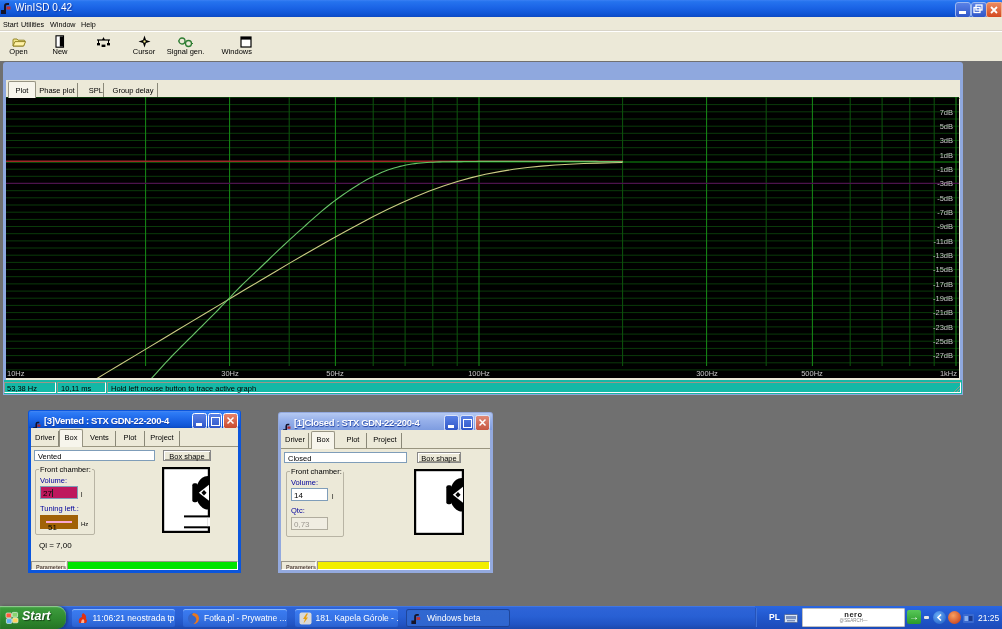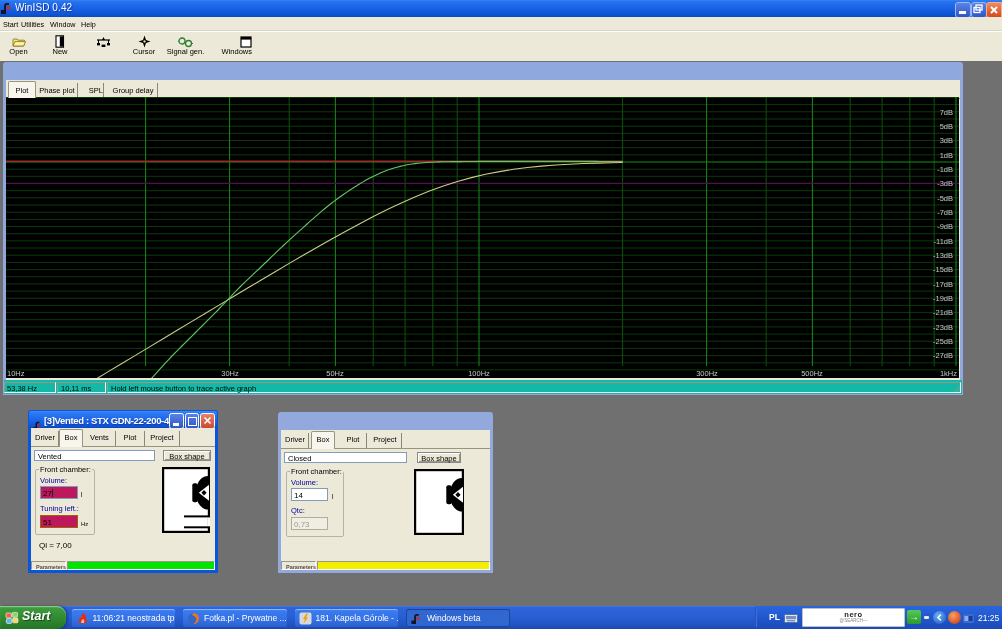--- a/index.html
+++ b/index.html
@@ -143,21 +143,21 @@
 <div style="position:absolute;left:53px;top:1.5px;width:49px;height:11px;border:1px solid;border-color:#9a9789 #fff #fff #9a9789;font-size:7.5px;padding:1.5px 0 0 3px;box-sizing:border-box">10,11 ms</div>
 <div style="position:absolute;left:103px;top:1.5px;right:1px;height:11px;border:1px solid;border-color:#9a9789 #fff #fff #9a9789;font-size:7.5px;padding:1.5px 0 0 3px;box-sizing:border-box">Hold left mouse button to trace active graph</div>
 <svg width="9" height="9" style="position:absolute;right:1px;bottom:1.5px">
         <path d="M8,0 L8,8 L0,8" fill="none"></path>
         <line x1="8" y1="2" x2="2" y2="8" stroke="#9a9789" stroke-width="1"></line>
         <line x1="8" y1="5" x2="5" y2="8" stroke="#9a9789" stroke-width="1"></line>
         <line x1="8" y1="8" x2="8" y2="8" stroke="#9a9789" stroke-width="1"></line>
       </svg>
 </div>
 </div>
-<div style="position:absolute;left:28px;top:410px;width:190px;height:163px;background:#0b55dc;border-radius:3px 3px 0 0">
+<div style="position:absolute;left:28px;top:410px;width:213px;height:163px;background:#0b55dc;border-radius:3px 3px 0 0">
 <div style="position:absolute;left:1px;top:1px;right:1px;height:17px;background:linear-gradient(180deg,#4a86f0 0%,#2e7cf6 9%,#1b64e6 55%,#0f55d4 88%,#0a47c0 100%);border-radius:2px 2px 0 0">
 <div style="position:absolute;left:3px;top:5.5px;width:10px;height:10px"><svg width="10" height="10" viewBox="0 0 12 13">
           <path d="M1,12 L1,8 L4,8 L4,4 Q4,1 7,1 L9,1 L9,3 L7,3 Q6,3 6,4 L6,8 L6,12 Z" fill="#10102a"></path>
           <rect x="6.5" y="4.5" width="4" height="3" fill="#b02828"></rect>
         </svg></div>
 <div style="position:absolute;left:15px;top:4px;font-size:9.5px;font-weight:bold;color:#fff;letter-spacing:-0.35px;white-space:nowrap;text-shadow:0.5px 0.5px 1px #1538a0">[3]Vented : STX GDN-22-200-4</div>
 <div style="position:absolute;right:33.5px;top:2px;width:12.5px;height:14px;background:linear-gradient(180deg,#5a82e6,#2f56c8);border:1px solid #fff;border-radius:2.5px">
         <div style="position:absolute;left:2.5px;bottom:2.5px;width:6px;height:2.5px;background:#fff"></div>
       </div>
 <div style="position:absolute;right:18px;top:2px;width:12.5px;height:14px;background:linear-gradient(180deg,#5a82e6,#2f56c8);border:1px solid #fff;border-radius:2.5px">
@@ -180,39 +180,57 @@
       </div>
 <div style="position:absolute;left:0px;top:18px;right:0px;height:1px;background:#98947f"></div>
 <div style="position:absolute;left:3px;top:22px;width:121px;height:11px;background:#fff;border:1px solid #7f9db9;font-size:7.5px;padding:1px 0 0 3px;box-sizing:border-box">Vented</div>
 <div style="position:absolute;left:132px;top:22px;width:48px;height:11px;background:#ece9d8;border:1px solid #888;box-shadow:inset 1px 1px 0 #fff,inset -1px -1px 0 #9a9789;font-size:7.5px;text-align:center;padding-top:1px;box-sizing:border-box">Box shape</div>
 <div style="position:absolute;left:4px;top:41px;width:58px;height:64px;border:1px solid #b8b4a4;border-radius:2px"></div>
 <div style="position:absolute;left:8px;top:37px;background:#ece9d8;font-size:7.5px;padding:0 1px">Front chamber:</div>
 <div style="position:absolute;left:9px;top:48px;font-size:7.5px;color:#00009c">Volume:</div>
 <div style="position:absolute;left:9px;top:58px;width:38px;height:13px;background:#be185d;border:1px solid #7f9db9;font-size:8px;padding:1.5px 0 0 2px;box-sizing:border-box">27<span style="display:inline-block;width:1px;height:8px;background:#222;vertical-align:-1px"></span></div>
 <div style="position:absolute;left:50px;top:63px;font-size:6.5px">l</div>
 <div style="position:absolute;left:9px;top:76px;font-size:7.5px;color:#00009c">Tuning left.:</div>
-<div style="position:absolute;left:9px;top:87px;width:38px;height:13px;background:#be185d;border:1px solid #a16207;font-size:8px;padding:1.5px 0 0 2px;box-sizing:border-box">51</div>
+<div style="position:absolute;left:9px;top:87px;width:38px;height:13px;background:#f9a8d4;border:6px solid #a16207;font-size:8px;padding:1.5px 0 0 2px;box-sizing:border-box">51</div>
 <div style="position:absolute;left:50px;top:93px;font-size:6px">Hz</div>
 <div style="position:absolute;left:8px;top:113px;font-size:8px">Ql = 7,00</div>
 <svg style="position:absolute;left:131px;top:39px" width="48" height="66" viewBox="0 0 48 66">
 <rect x="1.1" y="1.1" width="45.8" height="63.8" fill="#fff" stroke="#000" stroke-width="2.2"></rect>
 <path d="M48,9.240000000000002 A 12,16.5 0 0 0 33.8,25.740000000000002 A 12,16.5 0 0 0 48,42.24 Z" fill="#000"></path>
 <polygon points="47,17.740000000000002 36.8,25.740000000000002 47,33.74" fill="#fff"></polygon>
 <polygon points="42.0,22.94 44.599999999999994,25.740000000000002 42.0,28.540000000000003 39.4,25.740000000000002" fill="#000"></polygon>
 <rect x="30.299999999999997" y="16.240000000000002" width="5.5" height="19" rx="2" fill="#000"></rect>
 <rect x="22" y="48.4" width="26" height="2" fill="#000"></rect>
 <rect x="22" y="59.3" width="26" height="2" fill="#000"></rect>
 <rect x="45.5" y="50.4" width="2.5" height="8.899999999999999" fill="#fff"></rect>
       </svg>
 <div style="position:absolute;left:0px;bottom:0px;width:35px;height:9px;border:1px solid;border-color:#9a9789 #fff #fff #9a9789;font-size:5.5px;color:#5a4a42;padding:1.5px 0 0 4px;box-sizing:border-box;font-weight:bold">Parameters</div>
 <div style="position:absolute;left:36px;bottom:0px;right:0px;height:9px;border:1px solid;border-color:#9a9789 #fff #fff #9a9789;background:#00e400;box-sizing:border-box"></div>
 
 </div>
 </div>
 <div style="position:absolute;left:278px;top:412px;width:215px;height:161px;background:#93a9de;border-radius:3px 3px 0 0">
+<div style="position:absolute;left:1px;top:1px;right:1px;height:17px;background:linear-gradient(180deg,#b5c9f2 0%,#96b0ea 45%,#7e9ce0 100%);border-radius:2px 2px 0 0">
+<div style="position:absolute;left:3px;top:5.5px;width:10px;height:10px"><svg width="10" height="10" viewBox="0 0 12 13">
+          <path d="M1,12 L1,8 L4,8 L4,4 Q4,1 7,1 L9,1 L9,3 L7,3 Q6,3 6,4 L6,8 L6,12 Z" fill="#10102a"></path>
+          <rect x="6.5" y="4.5" width="4" height="3" fill="#b02828"></rect>
+        </svg></div>
+<div style="position:absolute;left:15px;top:4px;font-size:9.5px;font-weight:bold;color:#fff;letter-spacing:-0.35px;white-space:nowrap;text-shadow:0.5px 0.5px 1px #1538a0">[1]Closed : STX GDN-22-200-4</div>
+<div style="position:absolute;right:33.5px;top:2px;width:12.5px;height:14px;background:linear-gradient(180deg,#5a82e6,#2f56c8);border:1px solid #dce4f8;border-radius:2.5px">
+        <div style="position:absolute;left:2.5px;bottom:2.5px;width:6px;height:2.5px;background:#fff"></div>
+      </div>
+<div style="position:absolute;right:18px;top:2px;width:12.5px;height:14px;background:linear-gradient(180deg,#5a82e6,#2f56c8);border:1px solid #dce4f8;border-radius:2.5px">
+        <div style="position:absolute;left:2.5px;top:3px;width:7px;height:6.5px;border:1.6px solid #fff"></div>
+      </div>
+<div style="position:absolute;right:2.5px;top:2px;width:12.5px;height:14px;background:linear-gradient(180deg,#e08a78,#c75742);border:1px solid #dce4f8;border-radius:2.5px">
+        <svg width="11" height="11" style="position:absolute;left:0.5px;top:0.5px">
+          <path d="M2.5,2.5 L8.5,8.5 M8.5,2.5 L2.5,8.5" stroke="#fff" stroke-width="1.5"></path>
+        </svg>
+      </div>
+</div>
 <div style="position:absolute;left:3px;top:18px;right:3px;bottom:3px;background:#ece9d8">
 
 <div style="position:absolute;left:0px;top:1px;width:200px;height:18px">
         <div style="position:absolute;left:1px;top:2px;width:27px;height:15px;border-right:1px solid #8a8878;text-align:center;font-size:7.5px;padding-top:2px;box-sizing:border-box">Driver</div>
         <div style="position:absolute;left:30px;top:0;width:24px;height:18px;background:#f7f5ec;border:1px solid #989584;border-bottom:none;border-radius:2px 2px 0 0;text-align:center;font-size:7.5px;padding-top:3px;box-sizing:border-box;z-index:2">Box</div>
         <div style="position:absolute;left:59px;top:2px;width:27px;height:15px;border-right:1px solid #8a8878;text-align:center;font-size:7.5px;padding-top:2px;box-sizing:border-box">Plot</div>
         <div style="position:absolute;left:88px;top:2px;width:33px;height:15px;border-right:1px solid #8a8878;text-align:center;font-size:7.5px;padding-top:2px;box-sizing:border-box">Project</div>
       </div>
 <div style="position:absolute;left:0px;top:18px;right:0px;height:1px;background:#98947f"></div>
 <div style="position:absolute;left:3px;top:22px;width:123px;height:11px;background:#fff;border:1px solid #7f9db9;font-size:7.5px;padding:1px 0 0 3px;box-sizing:border-box">Closed</div>

